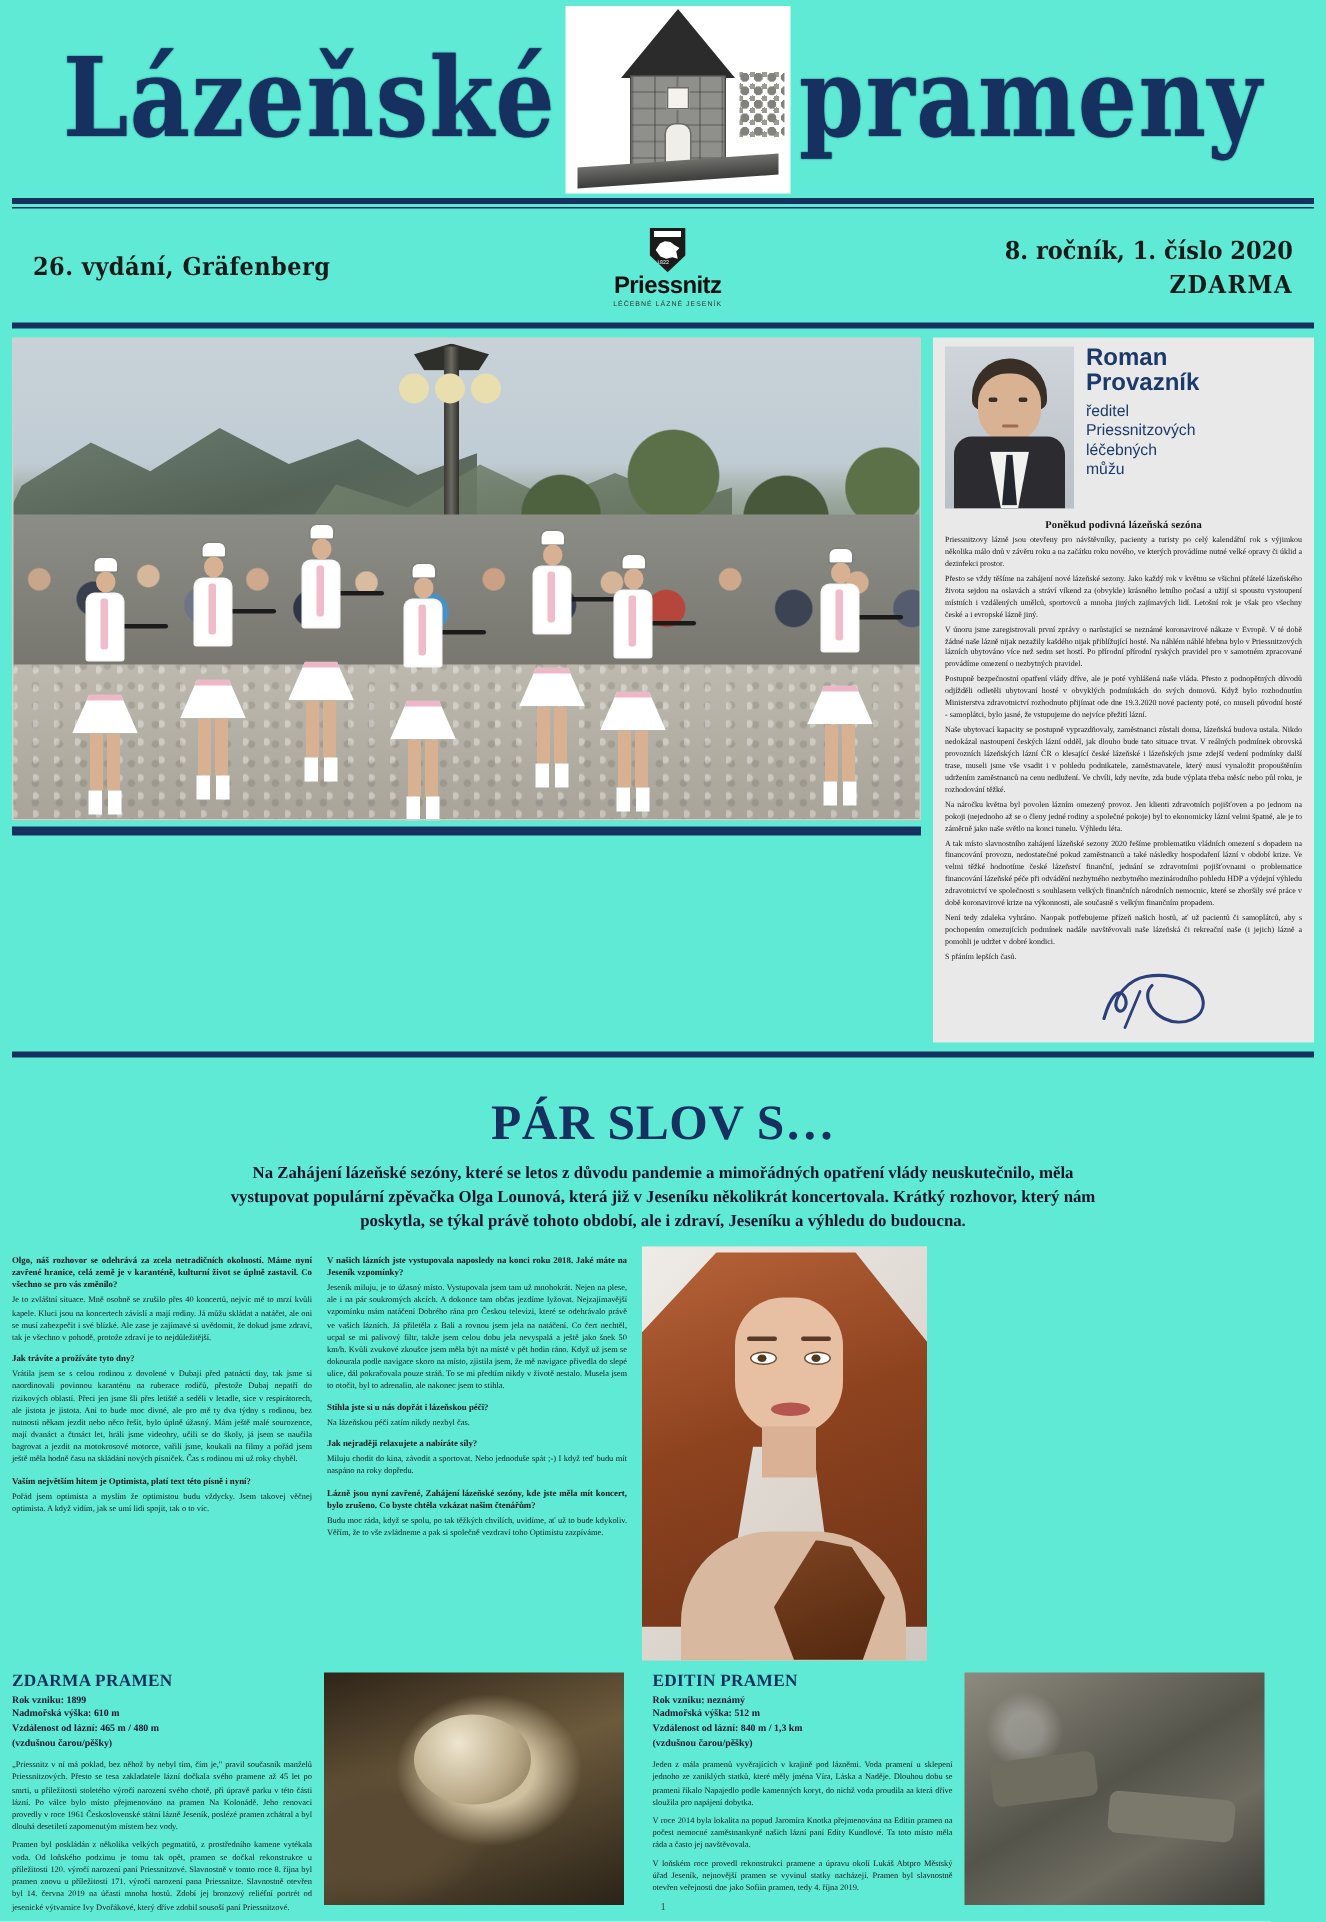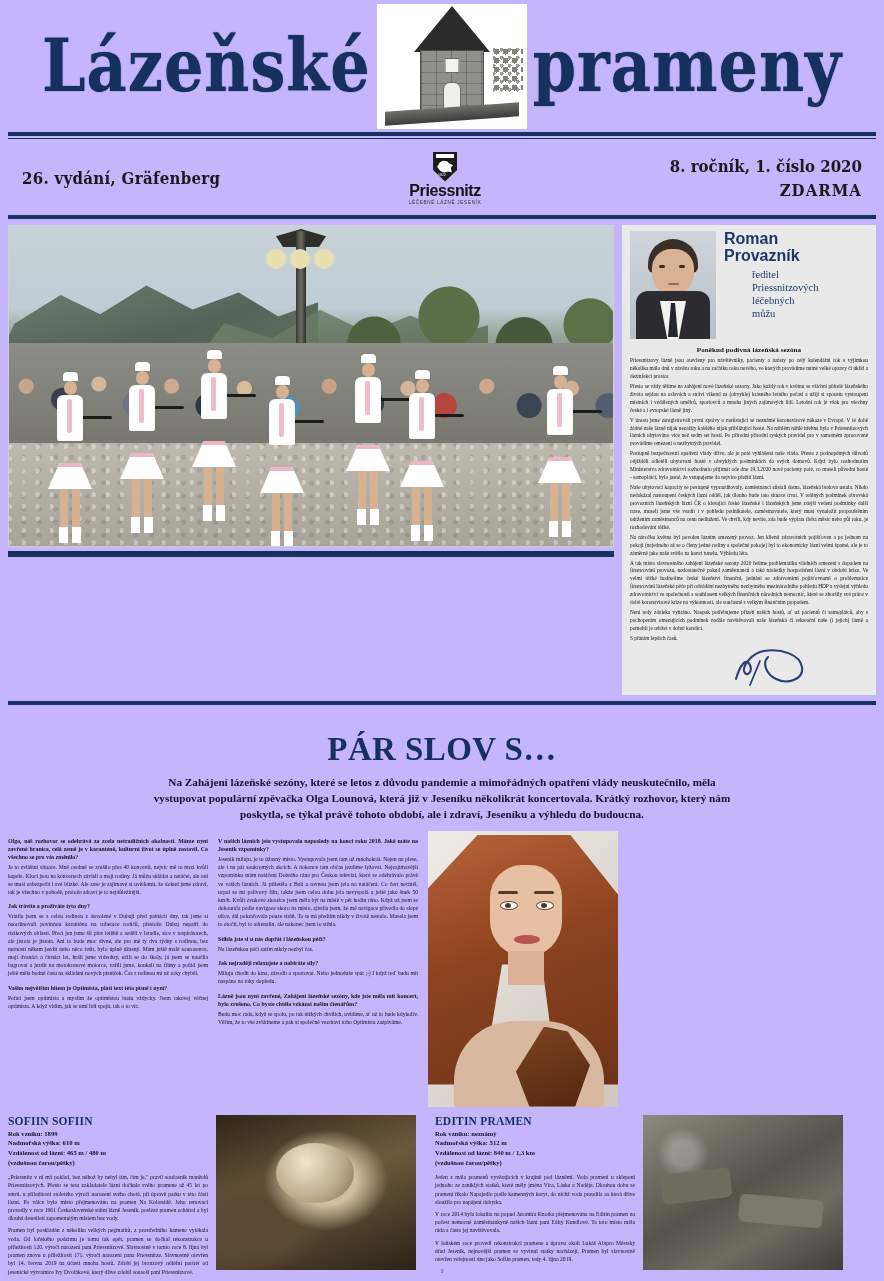--- a/index.html
+++ b/index.html
@@ -2,21 +2,21 @@
 <html lang="cs"><head>
 <meta charset="utf-8">
 <style>
   html,body{margin:0;padding:0;}
   body{
     width:884px;height:1281px;overflow:hidden;
     background:#ffffff;
     font-family:"Liberation Serif", serif;
     color:#111;
   }
-  .page{position:relative;width:884px;height:1281px;background:#c4b5fd;}
+  .page{position:relative;width:884px;height:1281px;background:#5eead4;}
 
   
   .masthead{position:relative;height:132px;display:flex;align-items:center;justify-content:center;}
   .mh-word{
     font-family:"DejaVu Serif", serif;
     font-weight:700;
     font-size:62px;
     color:#16305f;
     letter-spacing:1px;
     line-height:1;
@@ -179,21 +179,21 @@
   }
   .sb-photo .hair{position:absolute;left:18px;top:8px;width:50px;height:34px;background:#3a2f27;border-radius:26px 26px 6px 6px;}
   .sb-photo .face{position:absolute;left:22px;top:18px;width:42px;height:46px;background:#d9b193;border-radius:20px 20px 22px 22px;}
   .sb-photo .eye{position:absolute;top:34px;width:6px;height:3px;background:#3a2f27;border-radius:2px;}
   .sb-photo .e1{left:29px;} .sb-photo .e2{left:49px;}
   .sb-photo .mouth{position:absolute;left:38px;top:52px;width:11px;height:2px;background:#9c6a55;border-radius:2px;}
   .sb-photo .suit{position:absolute;left:6px;bottom:0;width:74px;height:48px;background:#2b2b30;border-radius:12px 12px 0 0;}
   .sb-photo .shirt{position:absolute;left:30px;bottom:0;width:26px;height:38px;background:#f2f2f0;clip-path:polygon(0 0,100% 0,72% 100%,28% 100%);}
   .sb-photo .tie{position:absolute;left:38px;bottom:2px;width:10px;height:34px;background:#23262c;clip-path:polygon(30% 0,70% 0,100% 100%,0 100%);}
   .sb-name{font-family:"Liberation Sans", sans-serif;font-weight:700;font-size:16px;color:#1b3a6b;line-height:1.05;}
-  .sb-role{font-family:Liberation Serif, serif;font-size:10.5px;color:#1b3a6b;line-height:1.25;margin-top:3px;margin-left:28px;}
+  .sb-role{font-family:Liberation Sans, sans-serif;font-size:10.5px;color:#1b3a6b;line-height:1.25;margin-top:3px;}
   .sb-sub{
     text-align:center;font-weight:700;font-size:7px;margin:7px 0 3px;color:#111;letter-spacing:.1px;
   }
   .sb-body{font-size:5.3px;line-height:1.5;text-align:justify;color:#15151a;hyphens:auto;}
   .sb-body p{margin:0 0 2px;}
   .sb-sign{height:46px;position:relative;margin-top:2px;}
   .sb-sign svg{position:absolute;right:52px;top:0;}
 
   
   .interview{padding:0 8px;margin-top:6px;}
@@ -475,21 +475,21 @@
       </div>
     </div>
   </div>
 
   <div class="springs">
 
     <div class="sp-cols">
 
       <div class="sp-block">
         <div class="sp-text">
-          <div class="sp-title">SOFIIN SOFIIN</div>
+          <div class="sp-title">ZDARMA PRAMEN</div>
           <div class="sp-meta">
             <span>Rok vzniku:</span>
             <span>1899</span><br>
             <span>Nadmořská výška:</span>
             <span>610 m</span><br>
             <span>Vzdálenost od lázní:</span>
             <span>465 m / 480 m</span><br>
             <span>(vzdušnou čarou/pěšky)</span>
           </div>
           <div class="sp-body">

